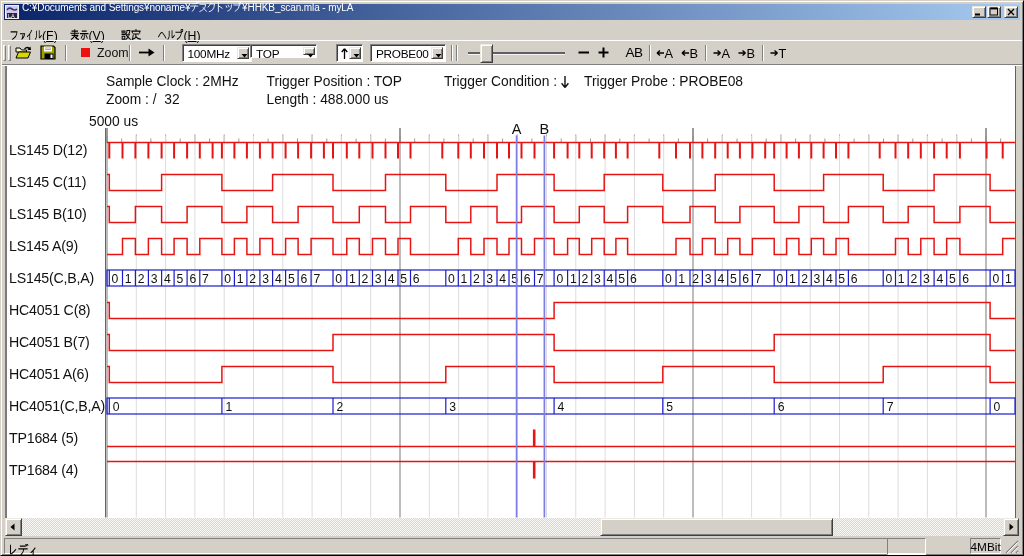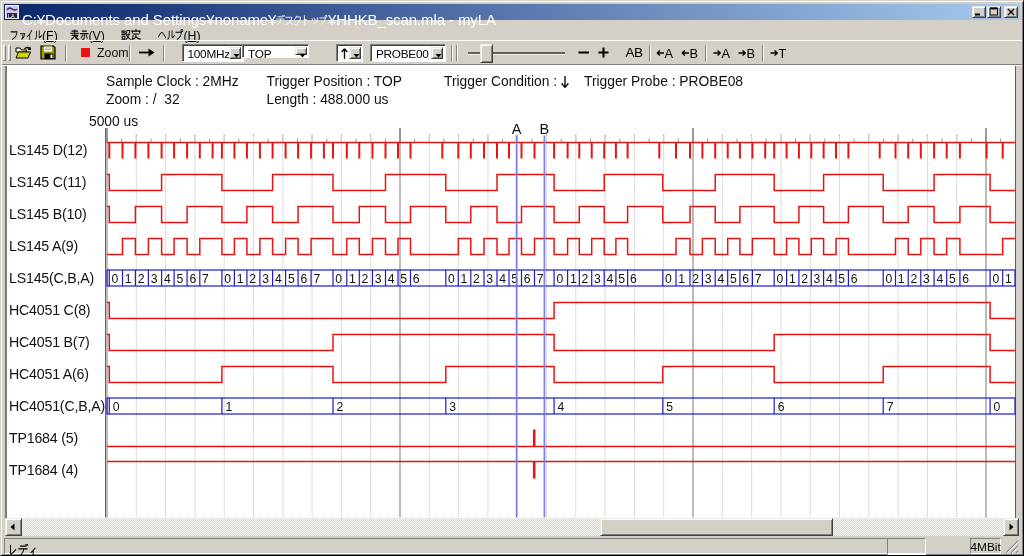--- a/index.html
+++ b/index.html
@@ -12,21 +12,21 @@
 .txt{font-size:13.8px;color:#111;white-space:nowrap}
 </style></head><body>
 <div class="abs" style="left:0;top:0;width:1024px;height:556px;border:1px solid;border-color:#d4d0c8 #000 #000 #d4d0c8;box-shadow:inset 1px 1px 0 #fff,inset -1px -1px 0 #808080"></div>
 <div class="abs" style="left:4px;top:4px;width:1016px;height:15.5px;background:linear-gradient(to right,#0a246a,#a6caf0)"></div>
 <svg class="abs" style="left:5px;top:5px" width="14" height="14">
 <rect x="0.5" y="0.5" width="13" height="13" fill="#cfc8f2" stroke="#efeffc"></rect>
 <path d="M2,5 Q4,2 7,4 T12,4" stroke="#403860" stroke-width="1.6" fill="none"></path>
 <rect x="2" y="8" width="10" height="5" fill="#2a2440"></rect>
 <text x="3" y="12.5" font-size="5.5" fill="#fff" font-family="'Liberation Sans'">LA</text>
   </svg>
-<div class="abs" style="left:22px;top:11px;font-size:15px;color:#fff;letter-spacing:-0.1px;white-space:nowrap">C:¥Documents and Settings¥noname¥<svg width="51.599999999999994" height="10.5" viewBox="0 0 72 12" preserveAspectRatio="none" style="vertical-align:middle;margin-top:-2px" fill="none" stroke="#fff" stroke-width="1.1" stroke-linecap="square">
+<div class="abs" style="left:22px;top:2px;font-size:10px;color:#fff;letter-spacing:-0.1px;white-space:nowrap">C:¥Documents and Settings¥noname¥<svg width="51.599999999999994" height="10.5" viewBox="0 0 72 12" preserveAspectRatio="none" style="vertical-align:middle;margin-top:-2px" fill="none" stroke="#fff" stroke-width="1.1" stroke-linecap="square">
       <path d="M2.8,2 H8.8 M1,4.6 H11 M7,4.6 Q6.6,8.2 3.4,10.6 M9.4,0.4 L10.2,1.6 M11,0 L11.8,1.2" transform="translate(0,0)"></path>
       <path d="M1.8,2.6 H10 Q9.6,6.4 6.6,8.4 Q4.6,10 1.8,10.8 M6.6,6.6 Q8.6,8.8 10.8,10.6" transform="translate(12,0)"></path>
       <path d="M4.6,1.4 Q3.6,4 1.4,5.8 M4.6,2.2 H10.2 Q10,6.4 7.6,8.8 Q5.6,10.6 3,11" transform="translate(24,0)"></path>
       <path d="M3.6,0.8 V11 M3.6,4.4 Q6.2,5.4 8.8,7" transform="translate(36,0)"></path>
       <path d="M2.4,4.4 L3.4,6.2 M5.4,3.6 L6.4,5.4 M10,3.4 Q10,7.4 7.6,9 Q6.4,9.8 4.8,10.2" transform="translate(48,0)"></path>
       <path d="M1.2,3.4 H9 Q8.8,8 3.2,10.6 M10.6,0.6 A1.3,1.3 0 1 0 10.7,0.7" transform="translate(60,0)"></path>
     </svg>¥HHKB_scan.mla - myLA</div>
 <div class="abs btn" style="left:971.5px;top:6px;width:14px;height:12px"></div>
 <div class="abs btn" style="left:987px;top:6px;width:14px;height:12px"></div>
 <div class="abs btn" style="left:1003.5px;top:6px;width:14px;height:12px"></div>
@@ -76,29 +76,29 @@
   </svg>
 <div class="abs sep" style="left:65px;top:45px;height:16px"></div>
 <div class="abs" style="left:81px;top:47.5px;width:9px;height:9px;background:#ee1010"></div>
 <div class="abs txt" style="left:97px;top:46px;font-size:12.4px">Zoom</div>
 <div class="abs sep" style="left:128.5px;top:45px;height:16px"></div>
 <svg class="abs" style="left:138px;top:46px" width="18" height="13">
     <path d="M1,6.5 H13" stroke="#000" stroke-width="1.8"></path>
     <path d="M10.5,2.5 L16.5,6.5 L10.5,10.5 Z" fill="#000"></path>
   </svg>
 <div class="abs sep" style="left:162.5px;top:45px;height:16px"></div>
-<div class="abs field" style="left:181.5px;top:44px;width:62px;height:18px">
+<div class="abs field" style="left:181.5px;top:44px;width:70px;height:18px">
     <div class="abs" style="left:5px;top:2px;font-size:11.8px;letter-spacing:-0.25px;color:#000;white-space:nowrap">100MHz</div>
     <div class="abs" style="right:1.5px;top:2px;width:12px;bottom:2px;background:#d4d0c8;border:1px solid;border-color:#ece9e2 #404040 #404040 #ece9e2;box-shadow:inset 1px 1px 0 #fff,inset -1px -1px 0 #808080">
       <svg width="13" height="13" style="position:absolute;left:0;top:1px">
         <path d="M3.5,5 L9.5,5 L6.5,8.5 Z" fill="#000"></path>
       </svg>
     </div>
   </div>
-<div class="abs field" style="left:242px;top:44px;width:67.2px;height:14px">
+<div class="abs field" style="left:250px;top:44px;width:67.2px;height:14px">
     <div class="abs" style="left:5px;top:2px;font-size:11.8px;letter-spacing:-0.25px;color:#000;white-space:nowrap">TOP</div>
     <div class="abs" style="right:1.5px;top:2px;width:12px;bottom:2px;background:#d4d0c8;border:1px solid;border-color:#ece9e2 #404040 #404040 #ece9e2;box-shadow:inset 1px 1px 0 #fff,inset -1px -1px 0 #808080">
       <svg width="13" height="13" style="position:absolute;left:0;top:1px">
         <path d="M3.5,5 L9.5,5 L6.5,8.5 Z" fill="#000"></path>
       </svg>
     </div>
   </div>
 <div class="abs field" style="left:335.7px;top:44px;width:27.7px;height:18px">
     <div class="abs" style="left:3.5px;top:2px;font-size:11.8px;letter-spacing:-0.25px;color:#000;white-space:nowrap">
       <svg width="9" height="13" style="display:block">

